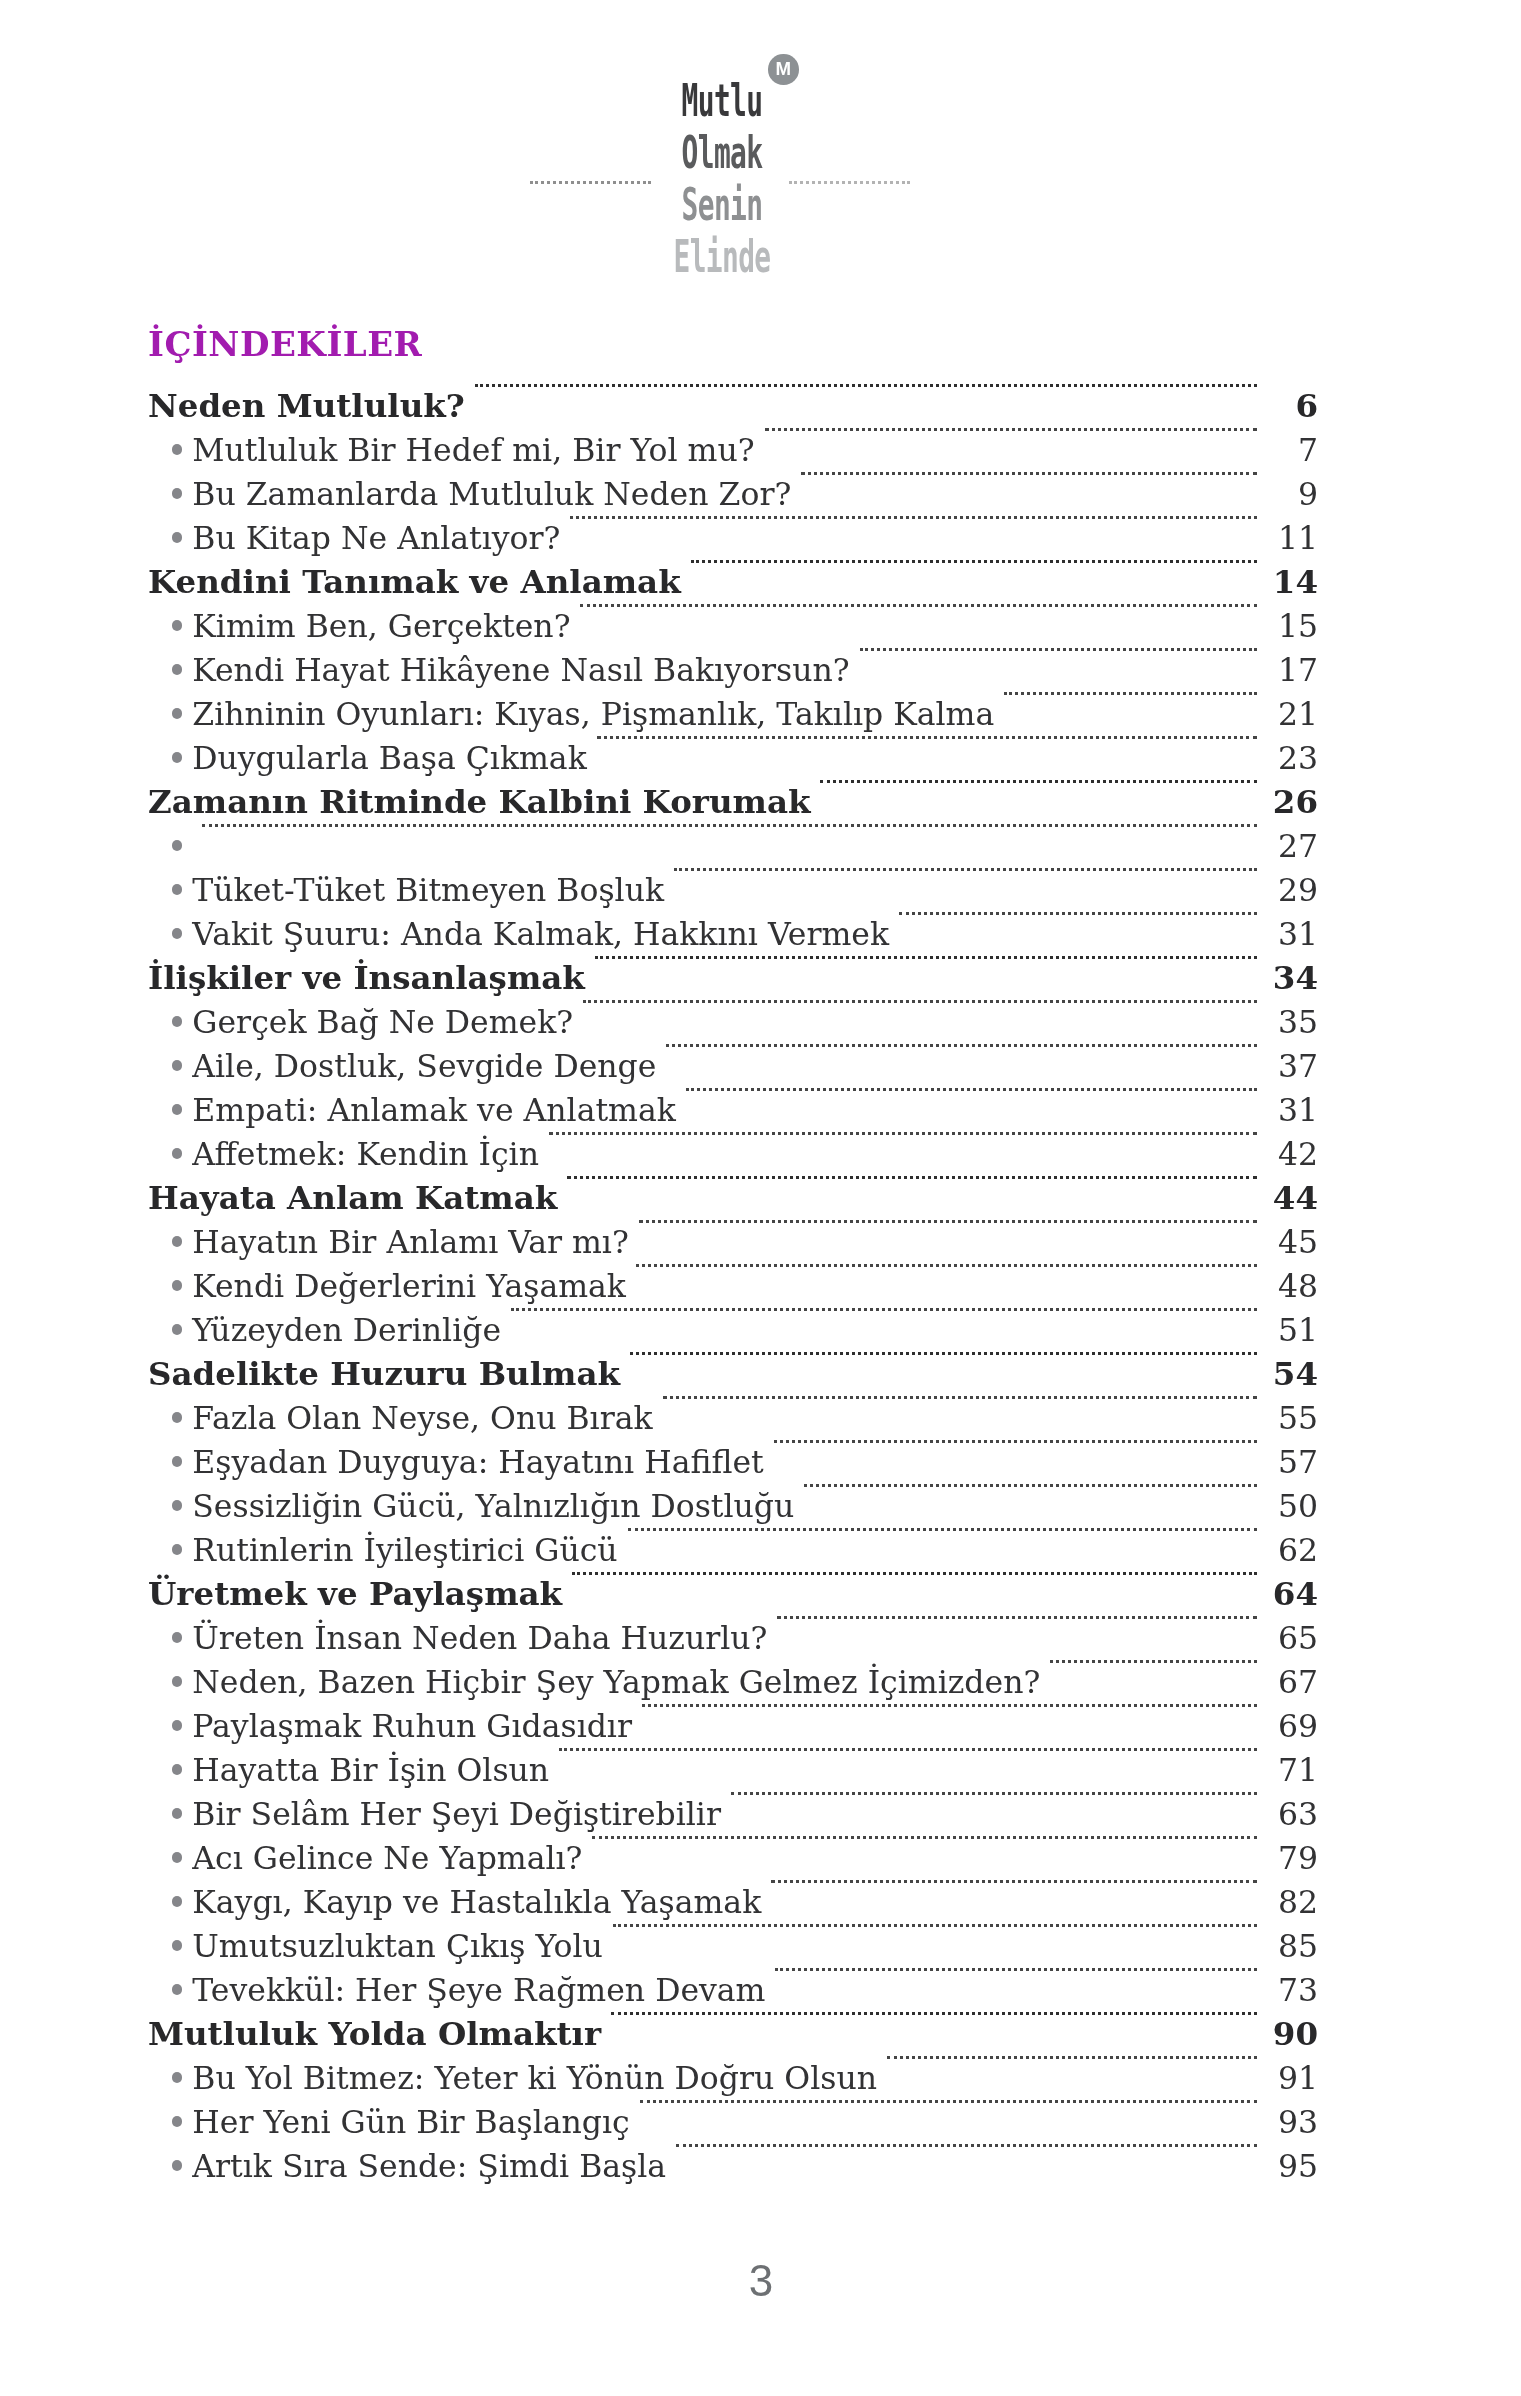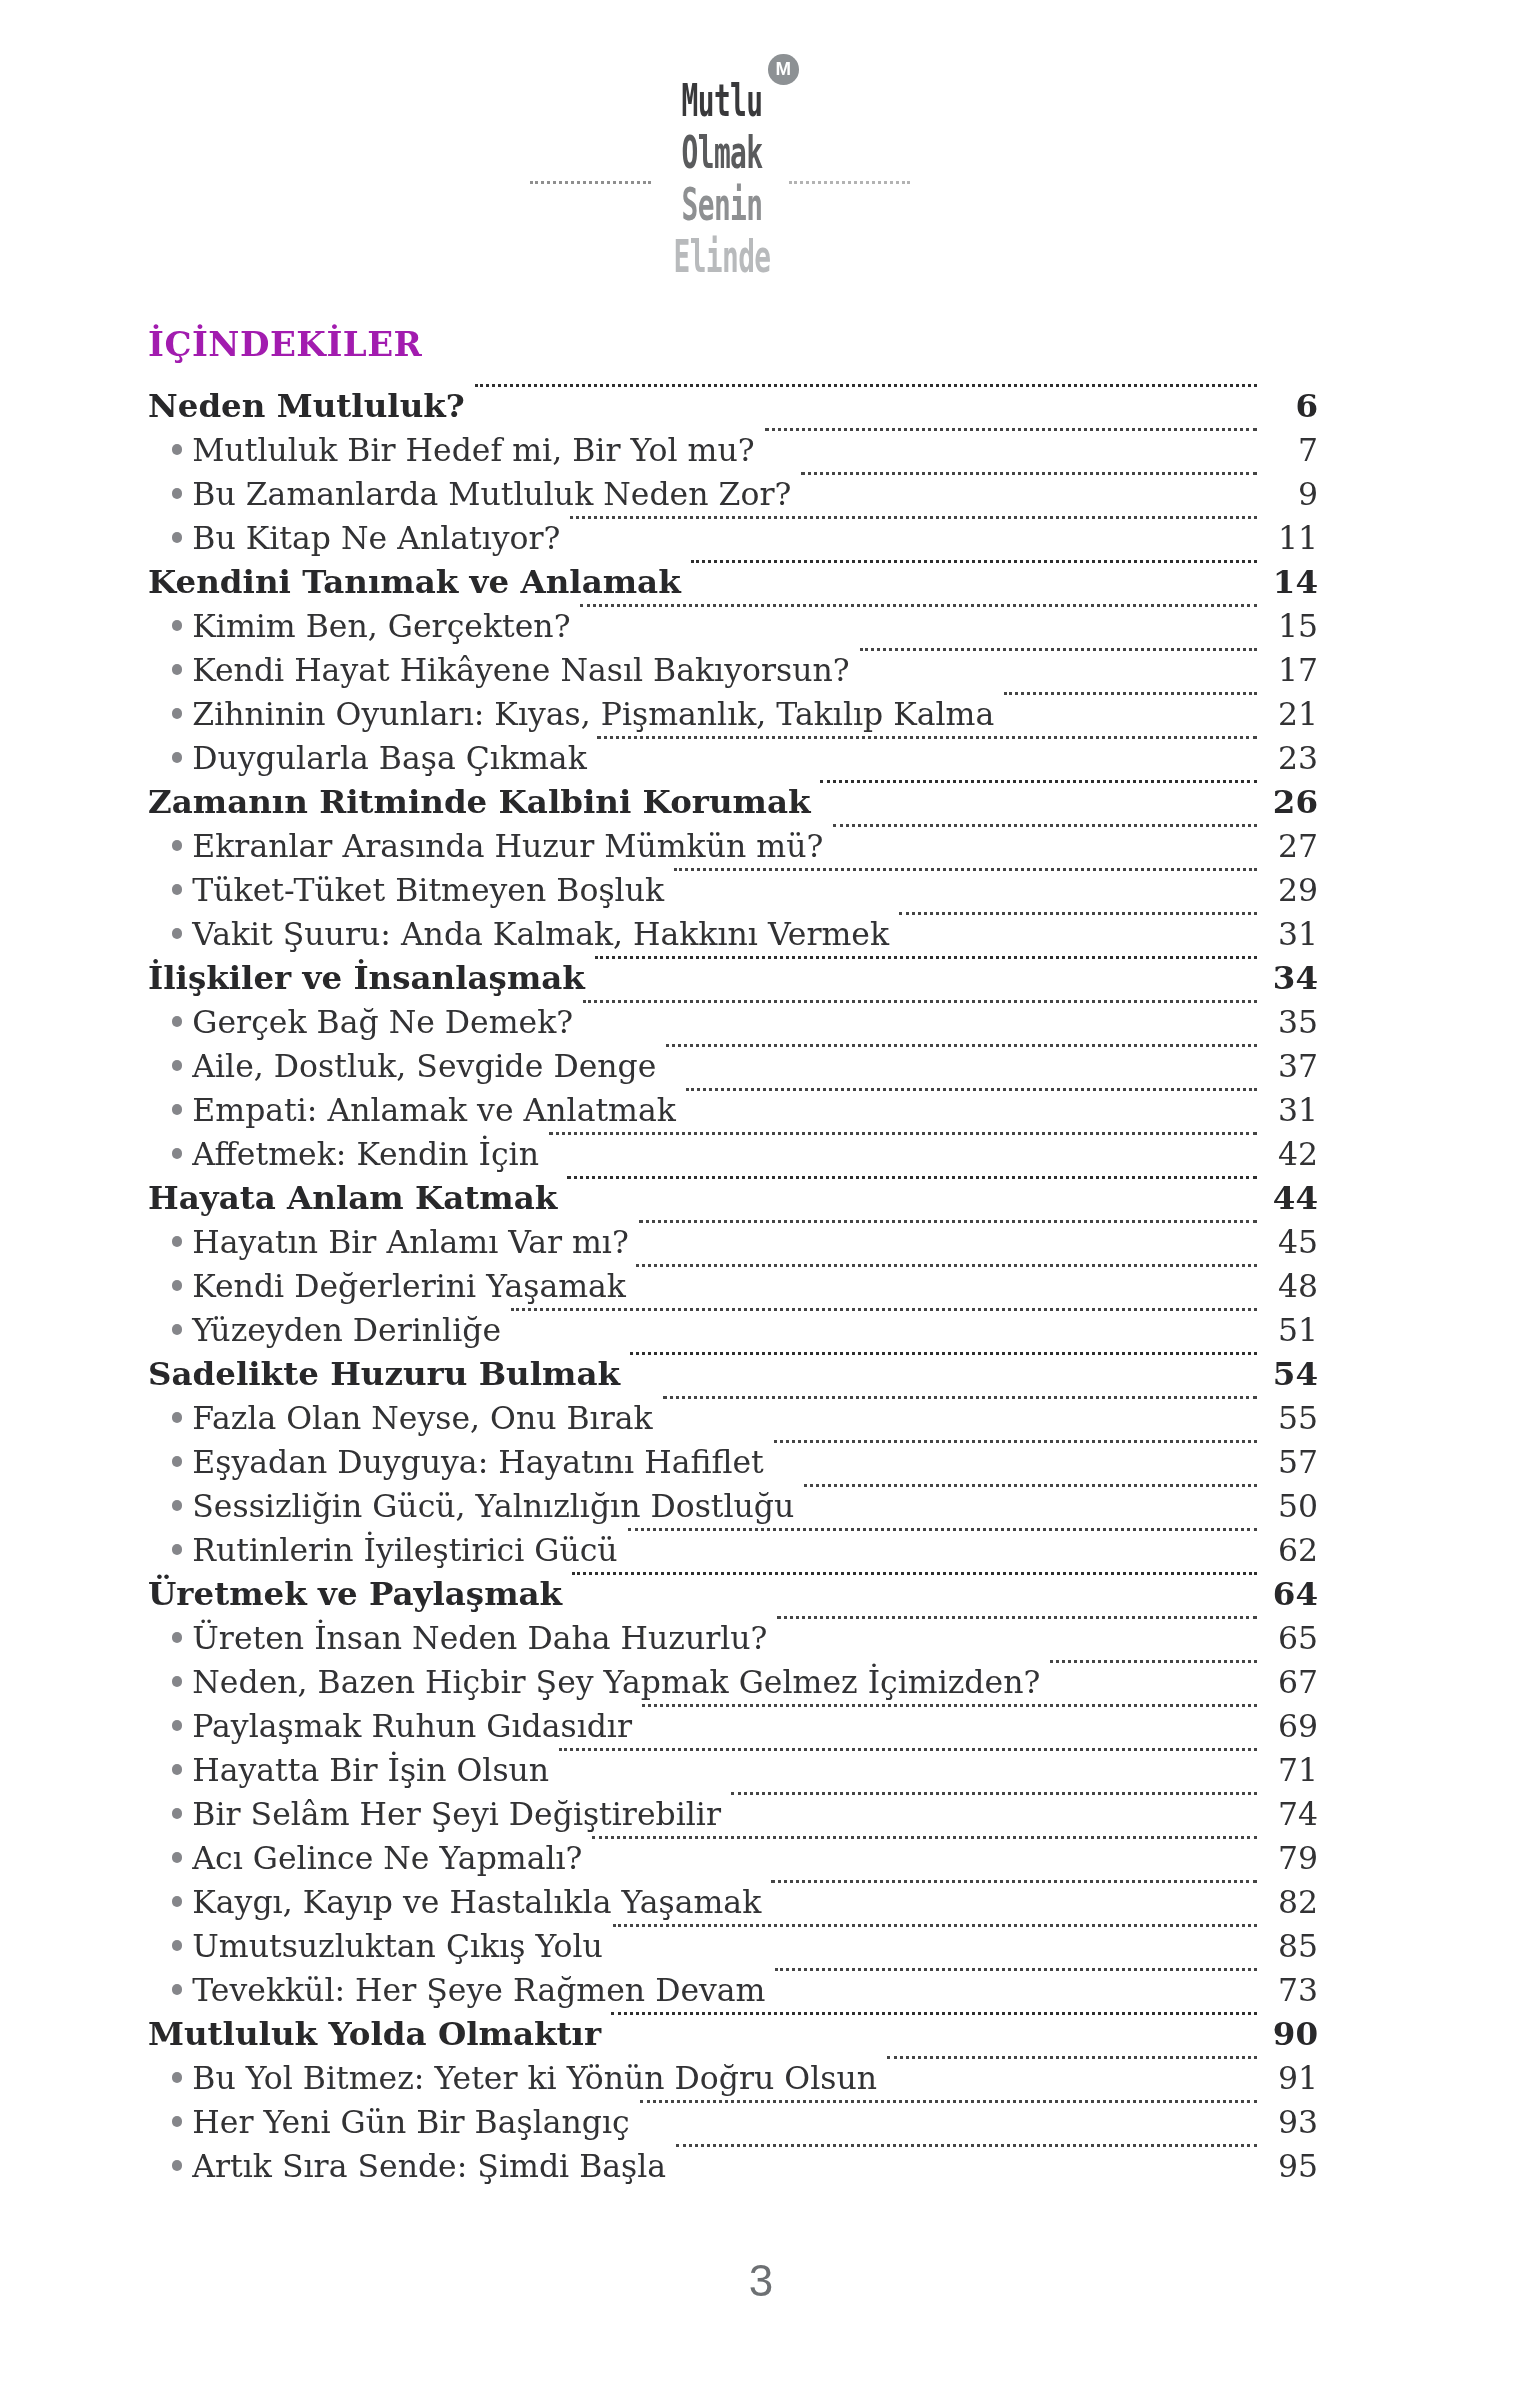--- a/index.html
+++ b/index.html
@@ -122,21 +122,20 @@
           <span class="leader"></span>
           <span class="page-num">23</span>
         </div>
         <div class="row chapter">
           <span class="label">Zamanın Ritminde Kalbini Korumak</span>
           <span class="leader"></span>
           <span class="page-num">26</span>
         </div>
         <div class="row item">
           <span class="bullet"></span>
-          <span class="label">Ekranlar Arasında Huzur Mümkün mü?</span>
           <span class="leader"></span>
           <span class="page-num">27</span>
         </div>
         <div class="row item">
           <span class="bullet"></span>
           <span class="label">Tüket-Tüket Bitmeyen Boşluk</span>
           <span class="leader"></span>
           <span class="page-num">29</span>
         </div>
         <div class="row item">
@@ -252,21 +251,21 @@
         <div class="row item">
           <span class="bullet"></span>
           <span class="label">Hayatta Bir İşin Olsun</span>
           <span class="leader"></span>
           <span class="page-num">71</span>
         </div>
         <div class="row item">
           <span class="bullet"></span>
           <span class="label">Bir Selâm Her Şeyi Değiştirebilir</span>
           <span class="leader"></span>
-          <span class="page-num">74</span>
+          <span class="page-num">63</span>
         </div>
         <div class="row item">
           <span class="bullet"></span>
           <span class="label">Acı Gelince Ne Yapmalı?</span>
           <span class="leader"></span>
           <span class="page-num">79</span>
         </div>
         <div class="row item">
           <span class="bullet"></span>
           <span class="label">Kaygı, Kayıp ve Hastalıkla Yaşamak</span>

